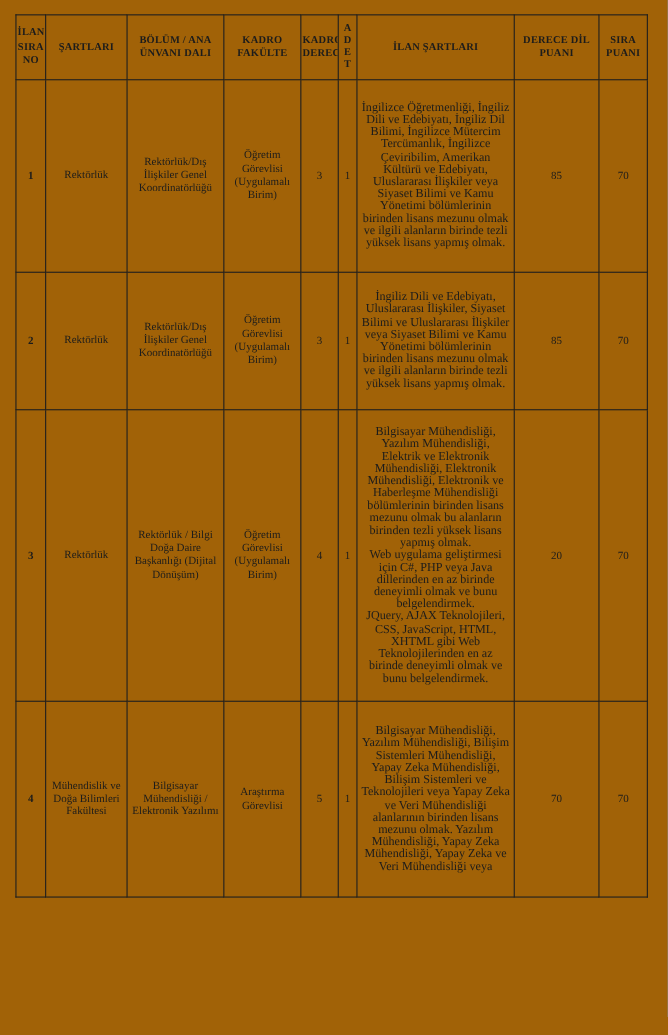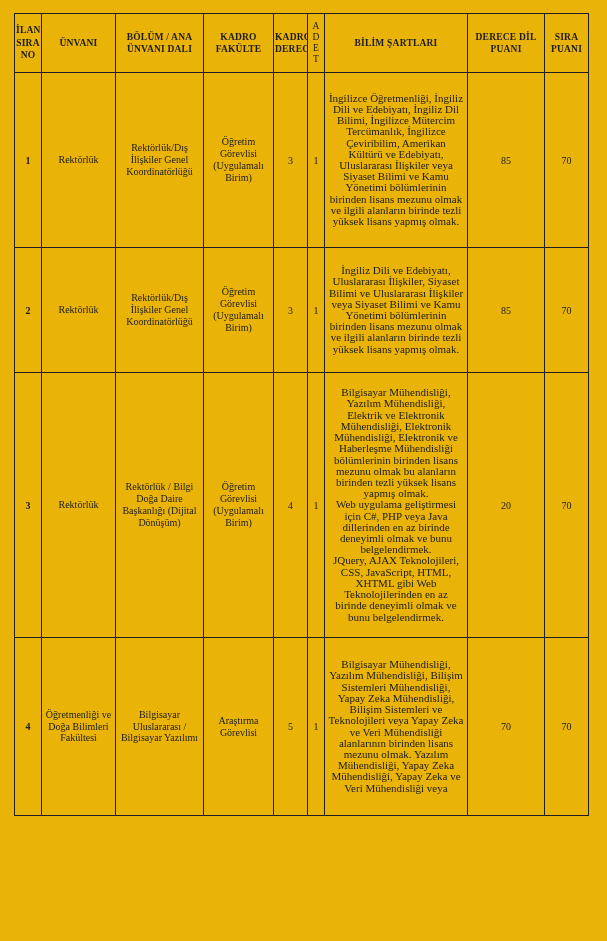--- a/index.html
+++ b/index.html
@@ -1,20 +1,20 @@
 <!DOCTYPE html>
 <html><head>
 <meta charset="utf-8">
 <style>
   * { margin:0; padding:0; box-sizing:border-box; }
   html,body { background:#888; }
   .page {
     position:relative;
     width:607px; height:941px;
-    background:#eab308;
+    background:#a16207;
     overflow:hidden;
     font-family:"Liberation Serif","DejaVu Serif",serif;
     color:#1c1c1c;
     margin:0 auto;
   }
   table.ilan {
     position:absolute;
     left:14px; top:13px;
     width:574px;
     border-collapse:collapse;
@@ -50,21 +50,21 @@
     line-height:1.02;
     padding:2px 3px;
     white-space:pre-line;
   }
   .stack {
     display:block;
     width:9px;
     margin:0 auto;
     word-break:break-all;
     line-height:1.15;
-    font-weight:normal;
+    font-weight:bold;
   }
 </style>
 </head>
 <body>
 
 <div class="page">
   <table class="ilan">
     <colgroup>
       <col style="width:27px">
       <col style="width:74px">
@@ -72,28 +72,28 @@
       <col style="width:70px">
       <col style="width:34px">
       <col style="width:17px">
       <col style="width:143px">
       <col style="width:77px">
       <col style="width:44px">
     </colgroup>
     <thead>
       <tr class="hdr-row">
         <th class="hdr">İLAN SIRA NO</th>
-        <th class="hdr">ÜNVANI</th>
+        <th class="hdr">ŞARTLARI</th>
         <th class="hdr">BÖLÜM / ANA ÜNVANI DALI</th>
         <th class="hdr">KADRO FAKÜLTE</th>
         <th class="hdr">KADRO DERECE</th>
         <th class="hdr">
             <span class="stack">ADET</span>
           </th>
-        <th class="hdr">BİLİM ŞARTLARI</th>
+        <th class="hdr">İLAN ŞARTLARI</th>
         <th class="hdr">DERECE DİL PUANI</th>
         <th class="hdr">SIRA PUANI</th>
       </tr>
     </thead>
     <tbody>
       <tr class="r1">
         <td class="no-cell">1</td>
         <td class="cell">Rektörlük</td>
         <td class="cell">Rektörlük/Dış İlişkiler Genel Koordinatörlüğü</td>
         <td class="cell">Öğretim Görevlisi (Uygulamalı Birim)</td>
@@ -122,22 +122,22 @@
         <td class="num">4</td>
         <td class="num">1</td>
         <td class="sartlar">Bilgisayar Mühendisliği, Yazılım Mühendisliği, Elektrik ve Elektronik Mühendisliği, Elektronik Mühendisliği, Elektronik ve Haberleşme Mühendisliği bölümlerinin birinden lisans mezunu olmak bu alanların birinden tezli yüksek lisans yapmış olmak.
 Web uygulama geliştirmesi için C#, PHP veya Java dillerinden en az birinde deneyimli olmak ve bunu belgelendirmek.
 JQuery, AJAX Teknolojileri, CSS, JavaScript, HTML, XHTML gibi Web Teknolojilerinden en az birinde deneyimli olmak ve bunu belgelendirmek.</td>
         <td class="num">20</td>
         <td class="num">70</td>
       </tr>
       <tr class="r4">
         <td class="no-cell">4</td>
-        <td class="cell">Öğretmenliği ve Doğa Bilimleri Fakültesi</td>
-        <td class="cell">Bilgisayar Uluslararası / Bilgisayar Yazılımı</td>
+        <td class="cell">Mühendislik ve Doğa Bilimleri Fakültesi</td>
+        <td class="cell">Bilgisayar Mühendisliği / Elektronik Yazılımı</td>
         <td class="cell">Araştırma Görevlisi</td>
         <td class="num">5</td>
         <td class="num">1</td>
         <td class="sartlar">Bilgisayar Mühendisliği, Yazılım Mühendisliği, Bilişim Sistemleri Mühendisliği, Yapay Zeka Mühendisliği, Bilişim Sistemleri ve Teknolojileri veya Yapay Zeka ve Veri Mühendisliği alanlarının birinden lisans mezunu olmak. Yazılım Mühendisliği, Yapay Zeka Mühendisliği, Yapay Zeka ve Veri Mühendisliği veya</td>
         <td class="num">70</td>
         <td class="num">70</td>
       </tr>
     </tbody>
   </table>
 </div>

